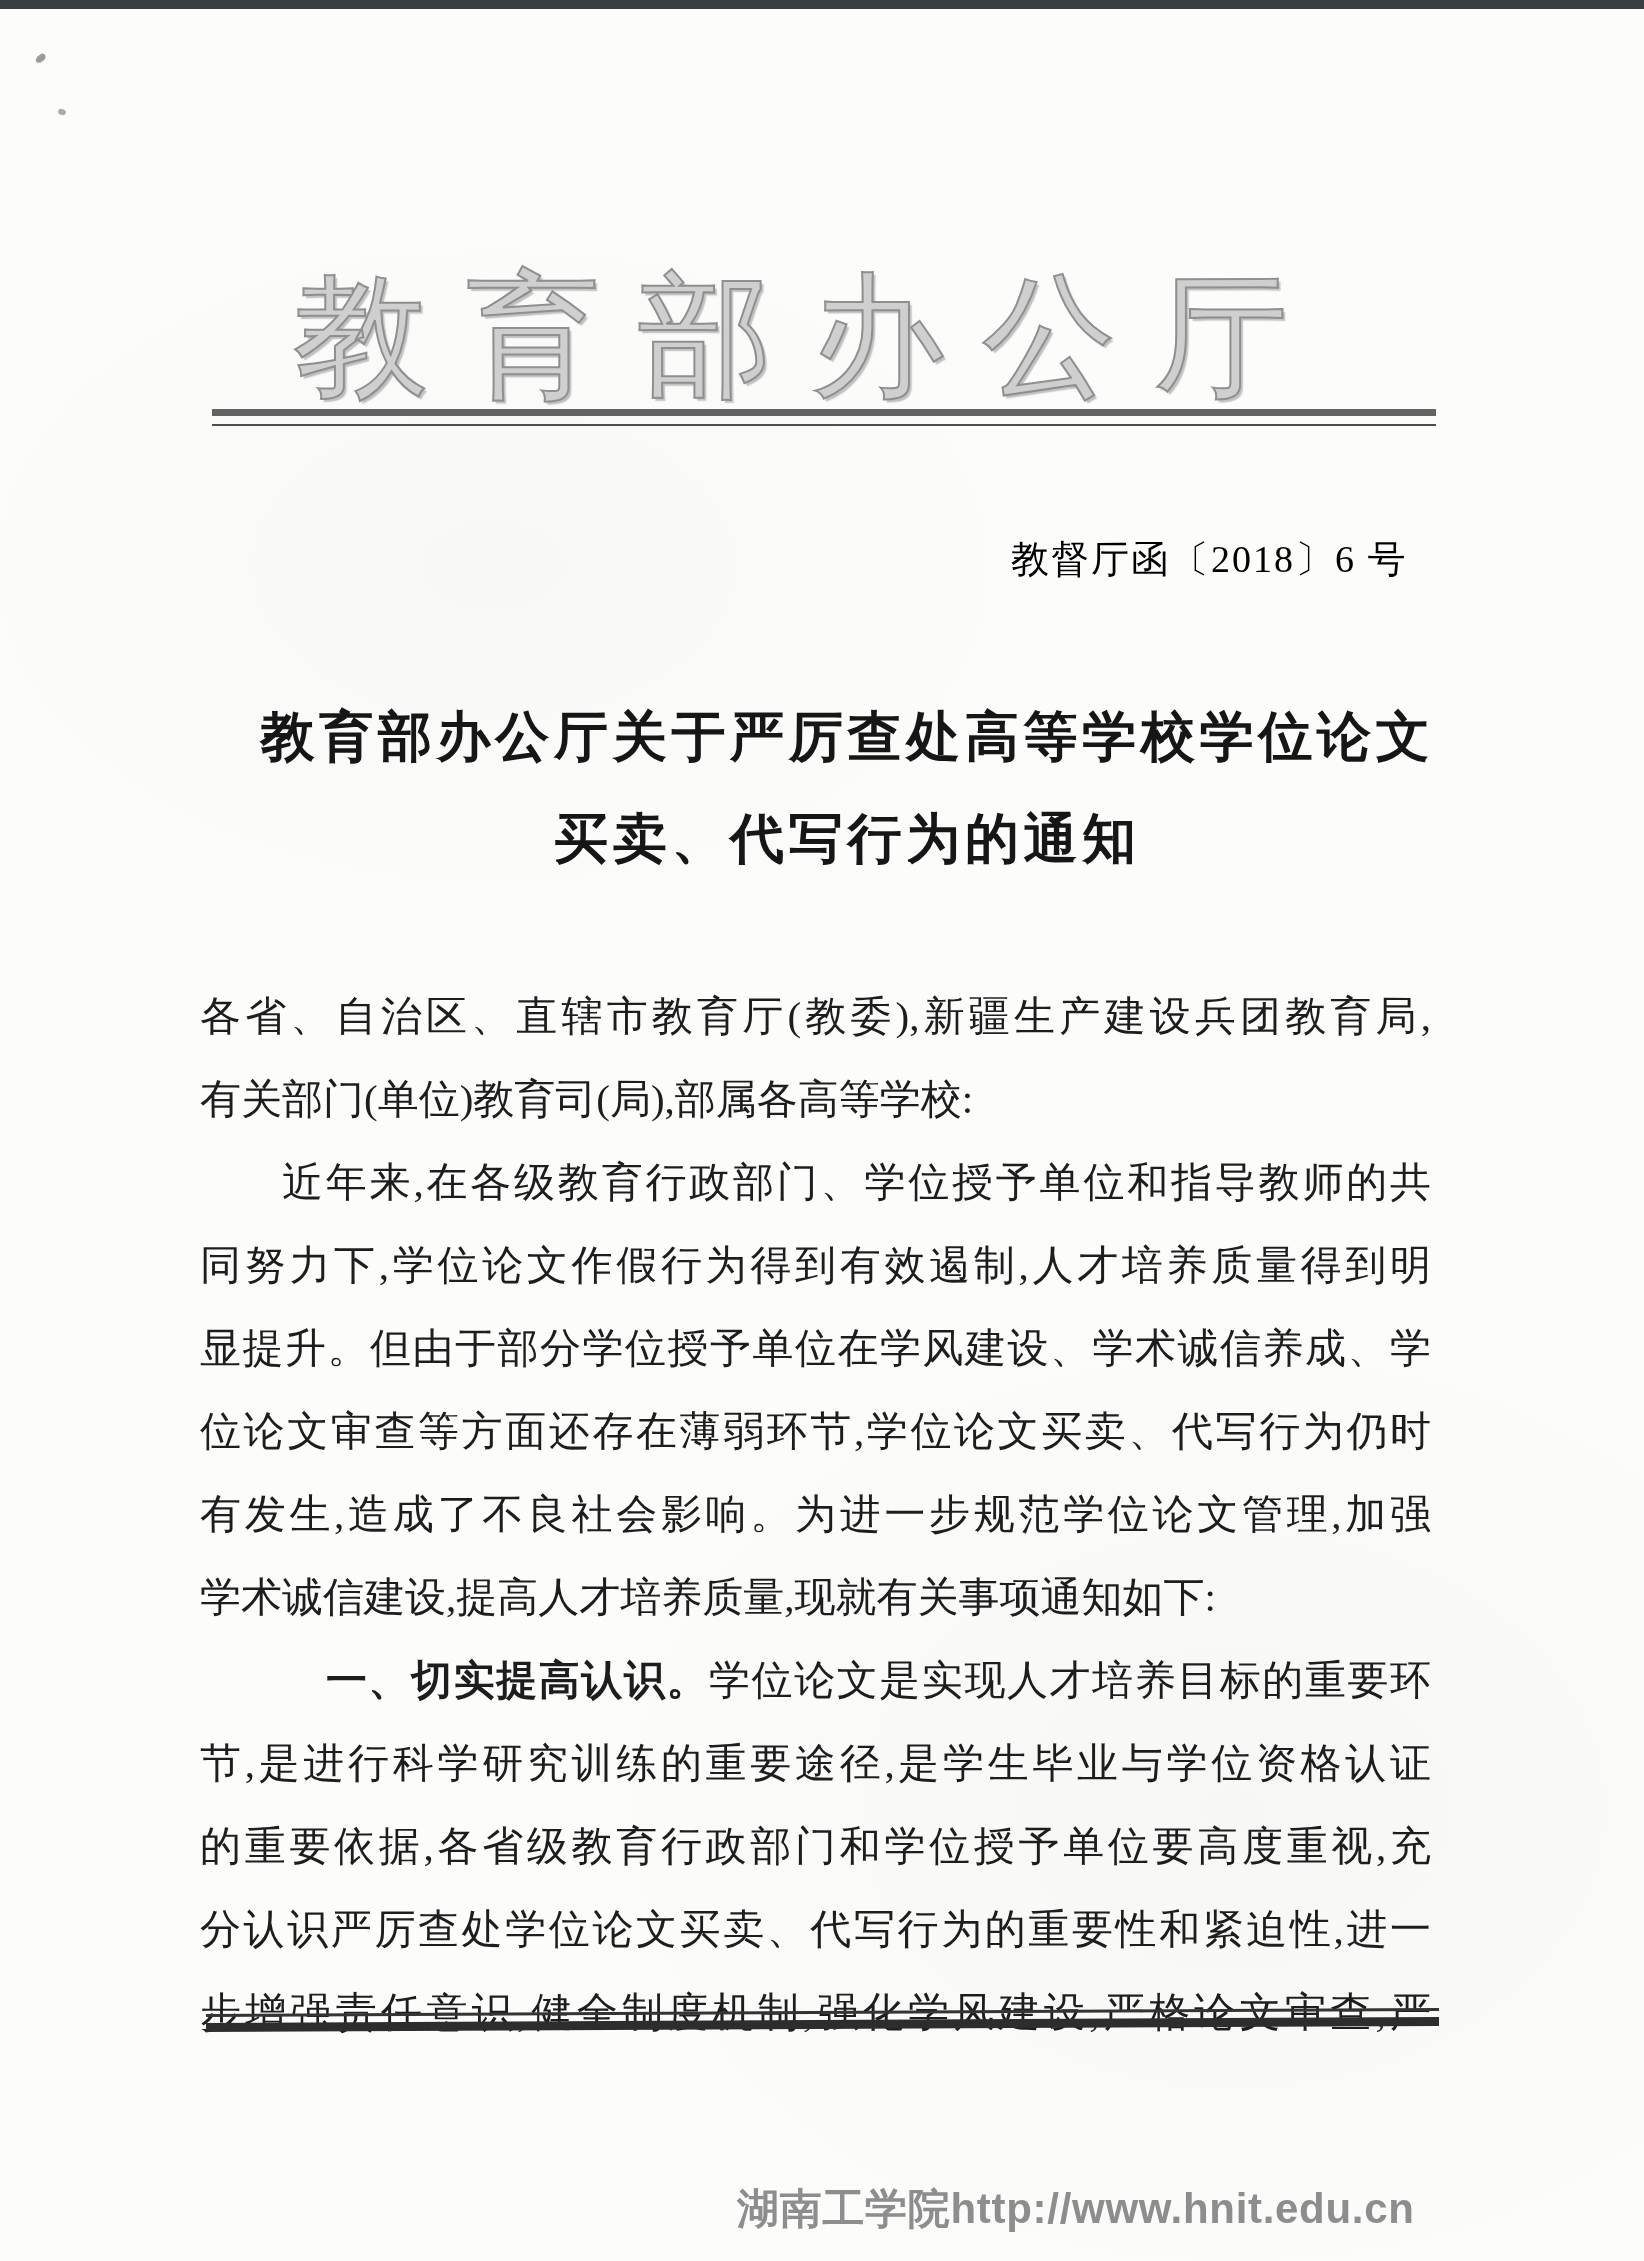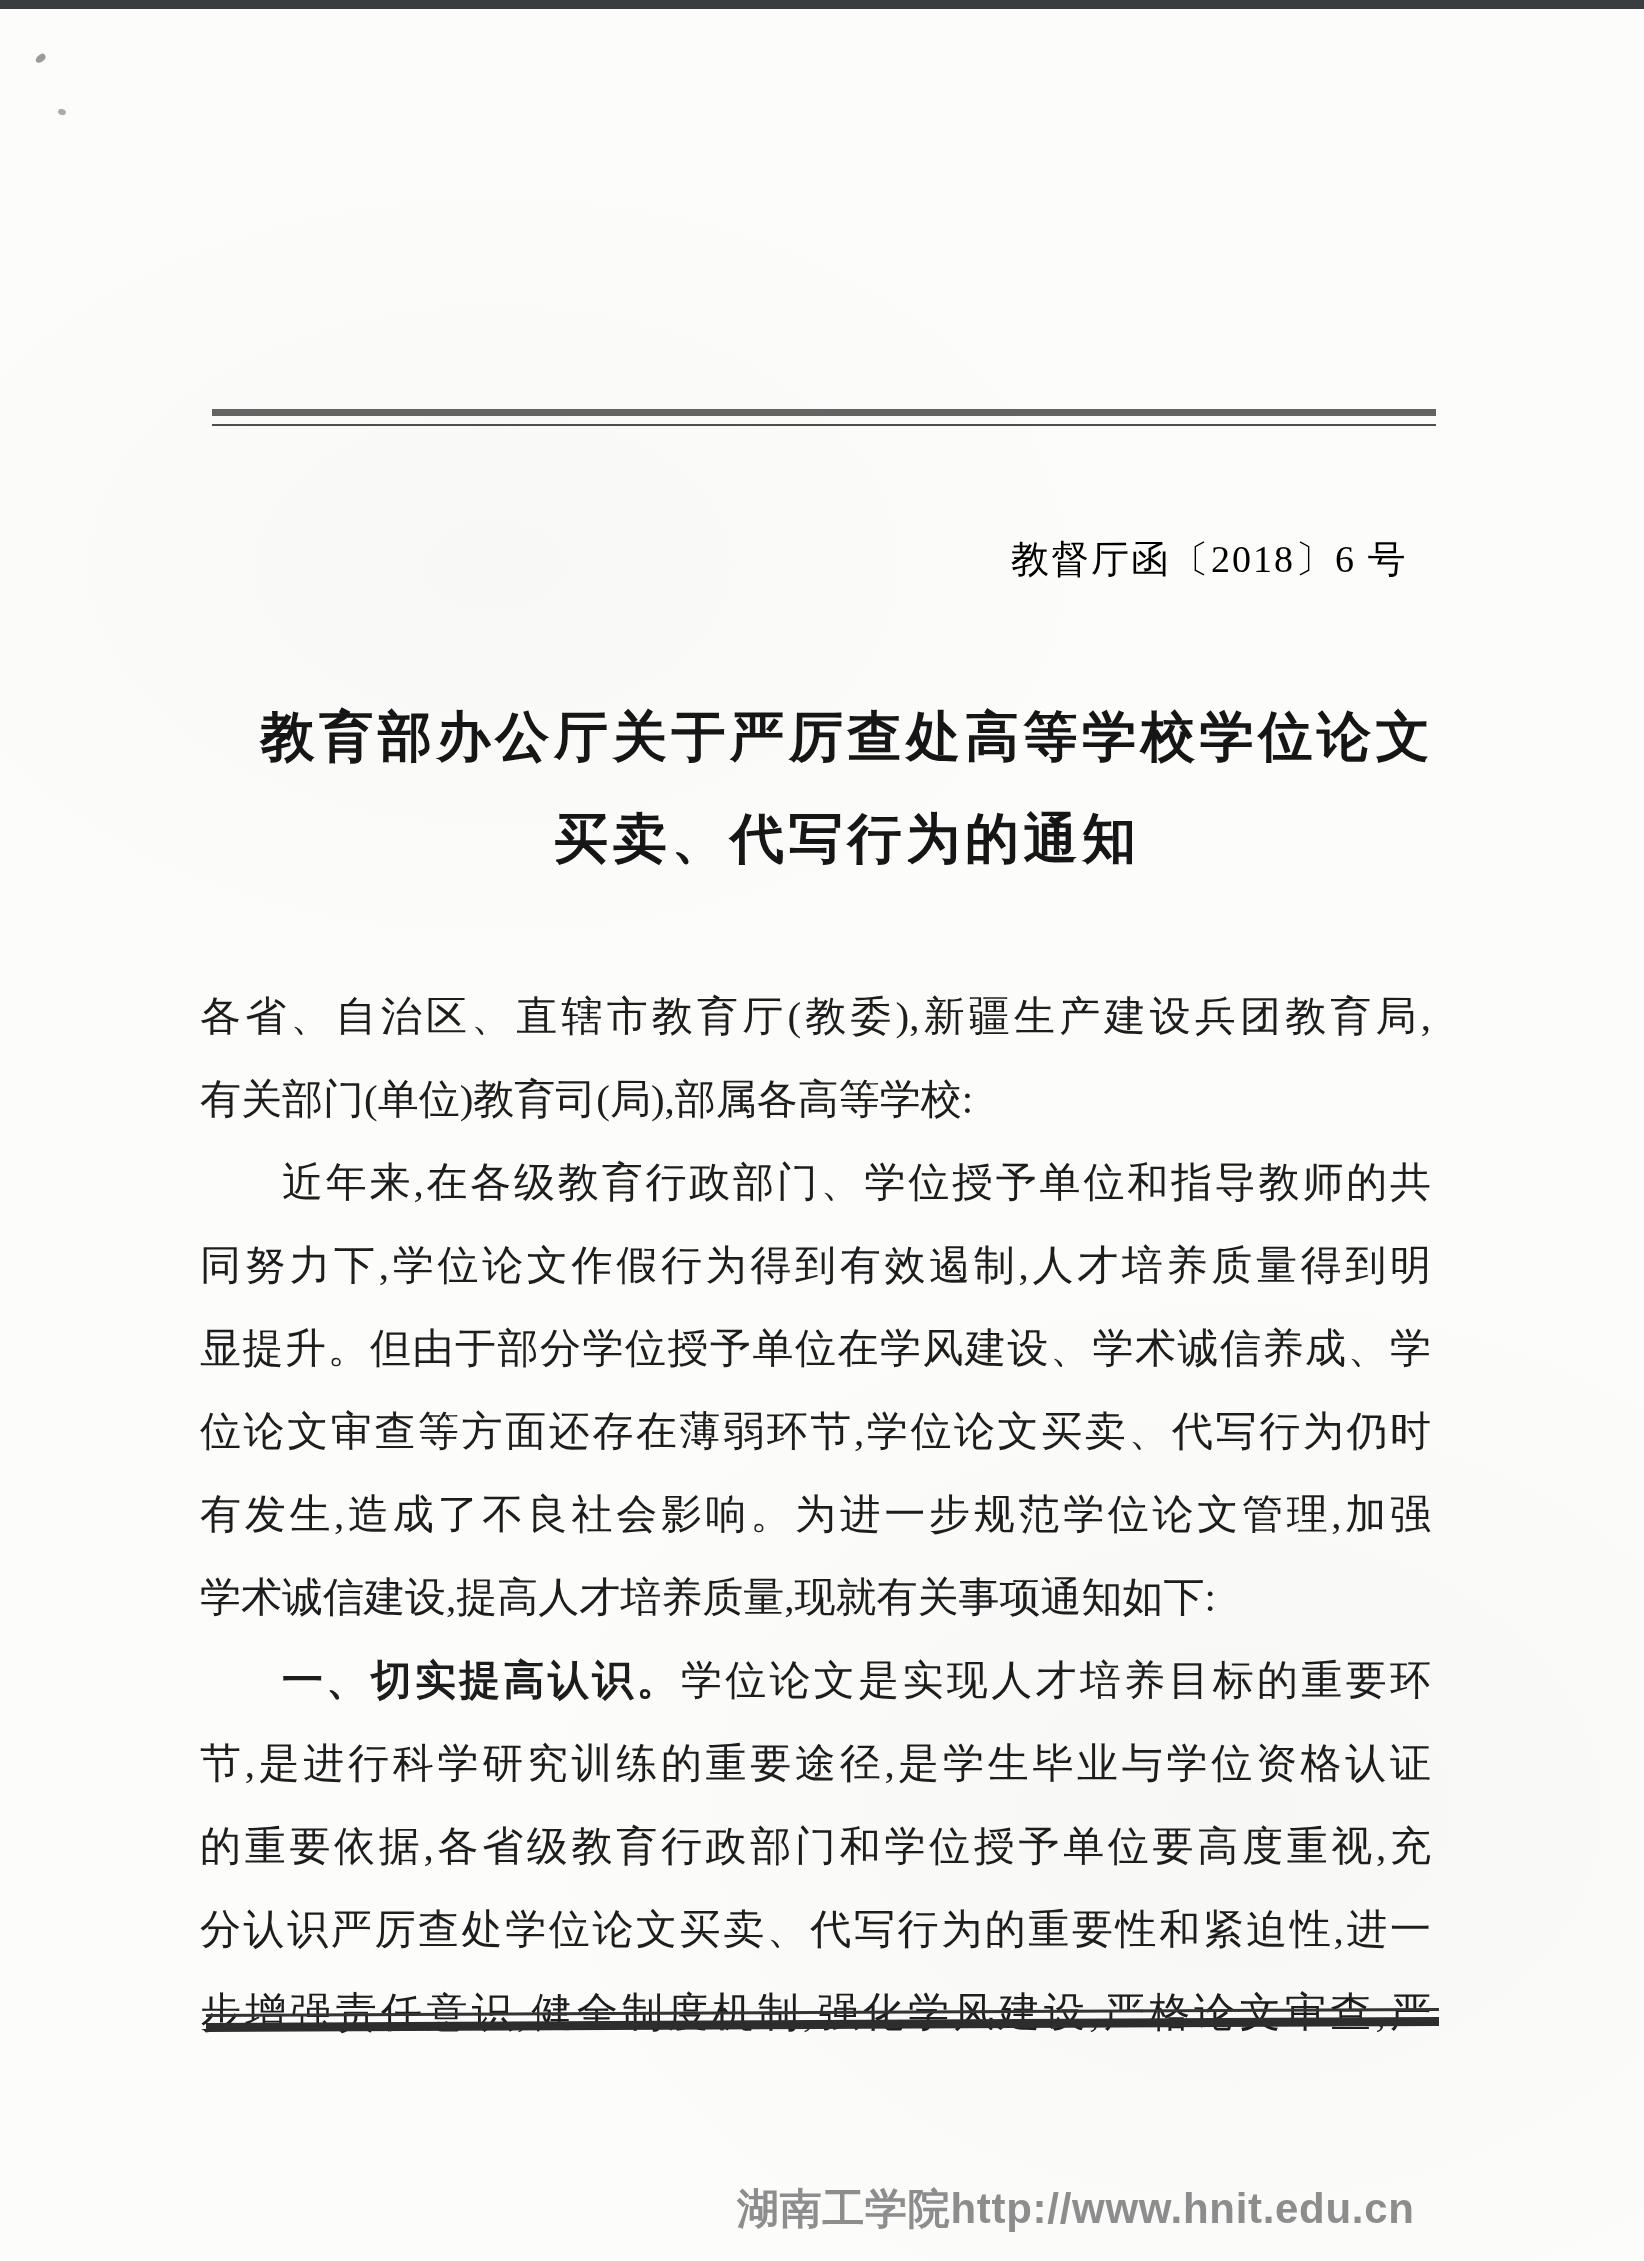--- a/index.html
+++ b/index.html
@@ -97,20 +97,21 @@
   }
   .bline.short {
     text-align-last: left;
   }
   .bline.indent {
     text-indent: 82px;
   }
   .item-heading {
     font-family: "Liberation Sans", "DejaVu Sans", sans-serif;
     font-weight: bold;
+    margin-left: 44px;
   }
   
   .bottom-rules {
     position: absolute; left: 206px; top: 2011px;
     width: 1233px;
     transform: rotate(-0.28deg);
   }
   .rule-bot-thin { width: 100%; height: 2.7px; background: #343434; }
   .rule-bot-thick { width: 100%; height: 9.4px; background: #2d2d2d; margin-top: 6px; }
   
@@ -127,20 +128,21 @@
 </head>
 <body>
 
 <div class="page">
 
   <div class="paper-shade"></div>
   <div class="scan-edge-top"></div>
   <div class="speck1"></div>
   <div class="speck2"></div>
 
+  <div class="letterhead">教育部办公厅</div>
 
   <div class="rule-top-thick"></div>
   <div class="rule-top-thin"></div>
 
   <div class="doc-number">教督厅函〔2018〕6 号</div>
 
   <div class="title">
     <div>教育部办公厅关于严厉查处高等学校学位论文</div>
     <div>买卖、代写行为的通知</div>
   </div>

